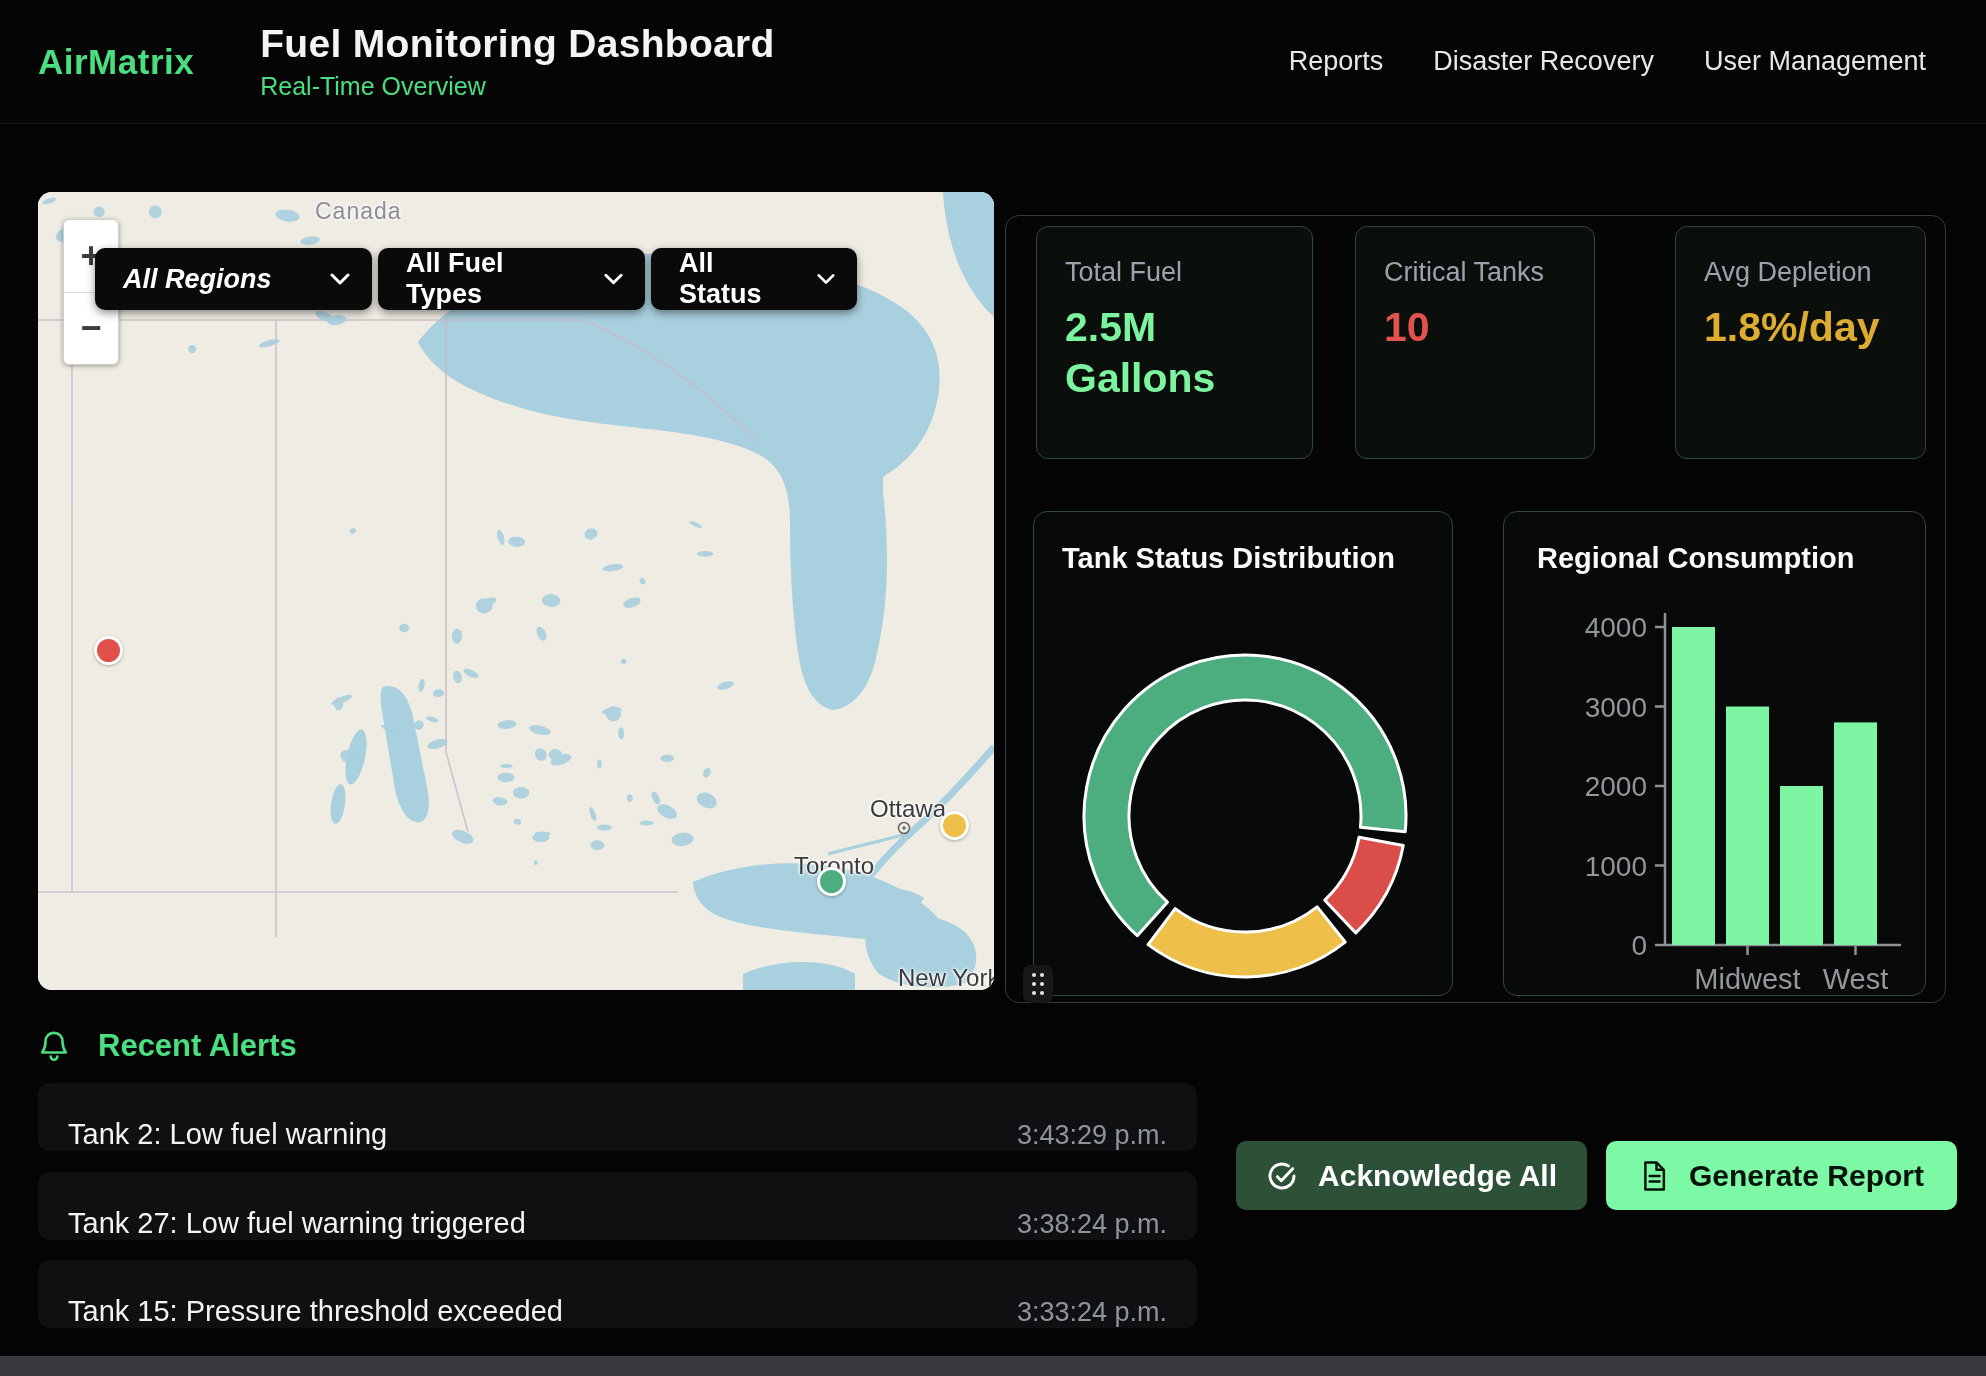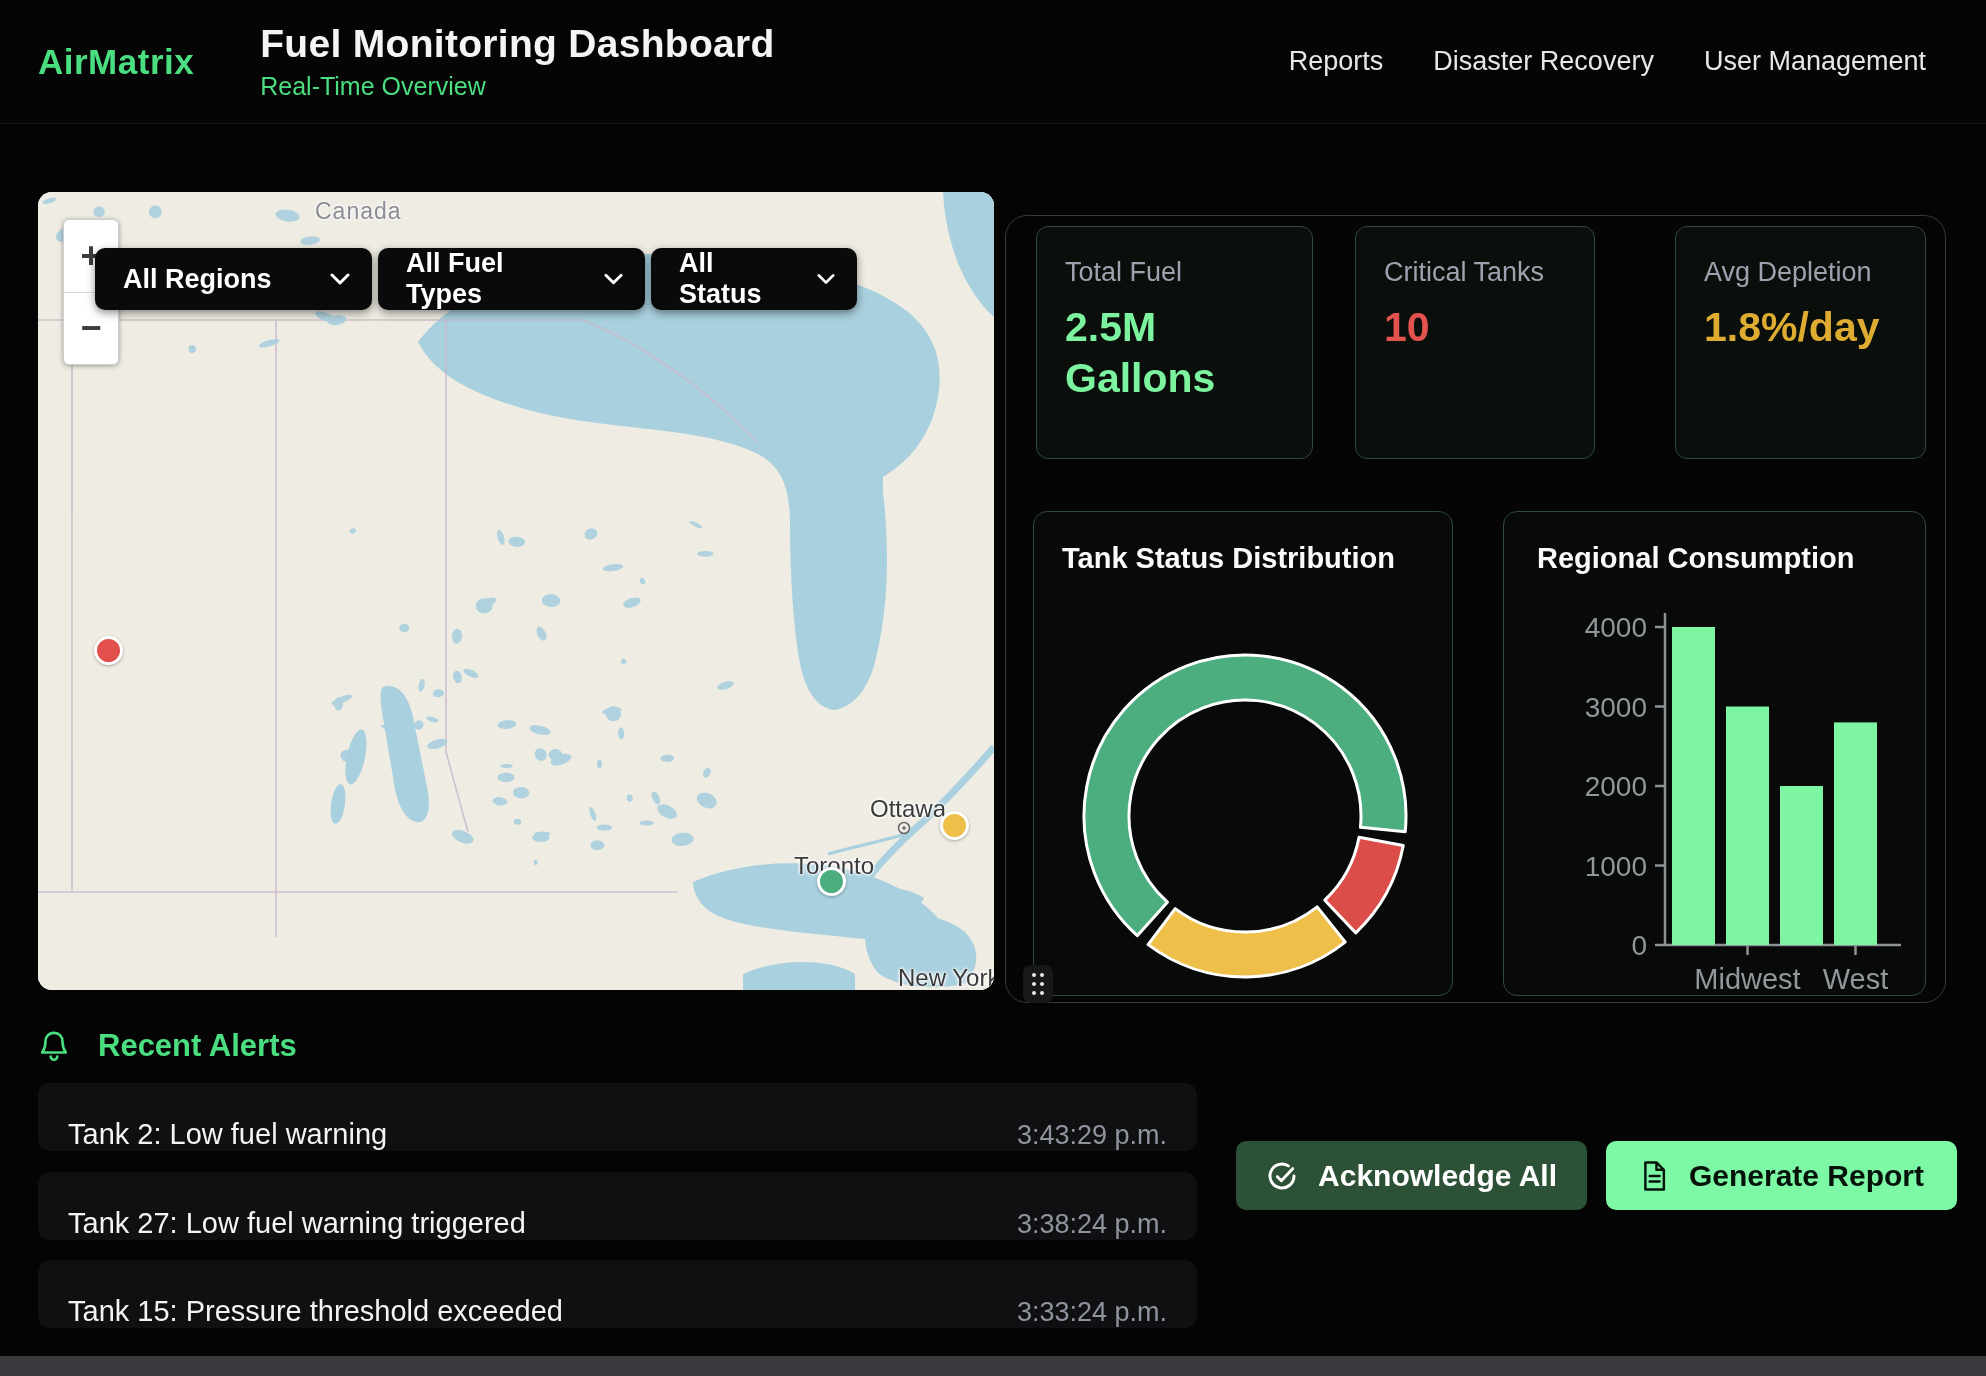--- a/index.html
+++ b/index.html
@@ -27,34 +27,34 @@
              box-shadow:0 1px 5px rgba(0,0,0,.35); display:flex; flex-direction:column; z-index:1; }
   .zoomctl button { flex:1; background:none; border:none; font-size:36px; font-weight:700;
                     color:#3d3d3d; cursor:pointer; font-family:inherit; }
   .zoomctl .div { height:1px; background:#d9d9d9; }
   .filters { position:absolute; left:57px; top:56px; display:flex; gap:6px; z-index:2; }
   .pill { height:62px; background:#0a0a0b; border-radius:10px; color:#fff;
           display:flex; align-items:center; justify-content:space-between;
           padding:0 22px 0 28px; font-size:27px; font-weight:600; cursor:pointer;
           box-shadow:0 3px 8px rgba(0,0,0,.45); }
   .pill svg { margin-left:26px; }
-  .pill.w1 { width:277px; } .pill.w2 { width:267px; } .pill.w3 { width:206px; }
+  .pill.w1 { width:277px;font-style:italic; } .pill.w2 { width:267px; } .pill.w3 { width:206px; }
   .marker { position:absolute; border-radius:50%; width:29px; height:29px;
             border:3.5px solid #ffffff; box-shadow:0 1px 3px rgba(0,0,0,.3); cursor:pointer; }
   .citylabel { position:absolute; font-size:24px; font-weight:500; color:#3a3a3a;
                text-shadow:0 0 3px #fff,0 0 3px #fff,0 0 4px #fff; white-space:nowrap; }
   .countrylabel { position:absolute; font-size:23px; color:#8c8c96; letter-spacing:1px;
                   text-shadow:0 0 3px #fff,0 0 3px #fff; }
   .handle { position:absolute; left:947px; top:783px; width:30px; height:38px; z-index:3;
             background:#18181b; border-radius:8px; display:flex; align-items:center;
             justify-content:center; cursor:grab; }
 
   
   #panel { position:absolute; left:1005px; top:215px; width:941px; height:788px;
-           border:1.5px solid #343b38; border-radius:22px; background:#050505; }
+           border:1.5px solid #343b38; border-radius:14px; background:#050505; }
   .kpi { position:absolute; top:10px; height:233px; background:#0a0f0b;
          border:1.5px solid #2d4a3a; border-radius:12px; padding:30px 28px; }
   .kpi .lab { font-size:27px; color:#9ca3af; margin-bottom:14px; }
   .kpi .val { font-size:41px; font-weight:700; line-height:1.25; }
   #kpi0 { left:30px;  width:277px; }
   #kpi1 { left:349px; width:240px; }
   #kpi2 { left:669px; width:251px; }
   .chartcard { position:absolute; top:295px; height:485px; background:#070a08;
                border:1.5px solid #2d4a3a; border-radius:14px; overflow:hidden; }
   #donutcard { left:27px;  width:420px; }

